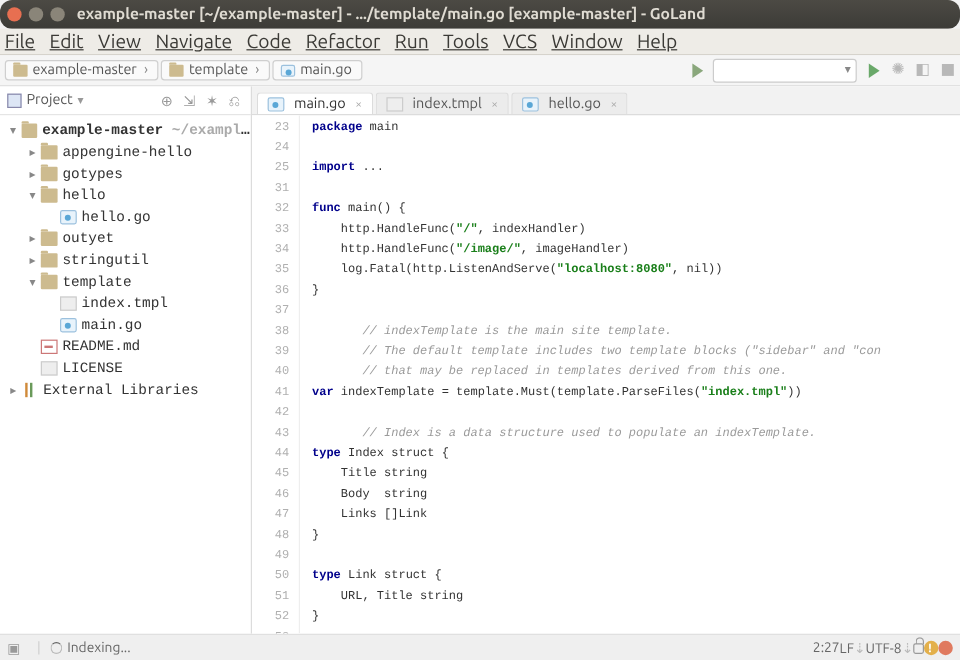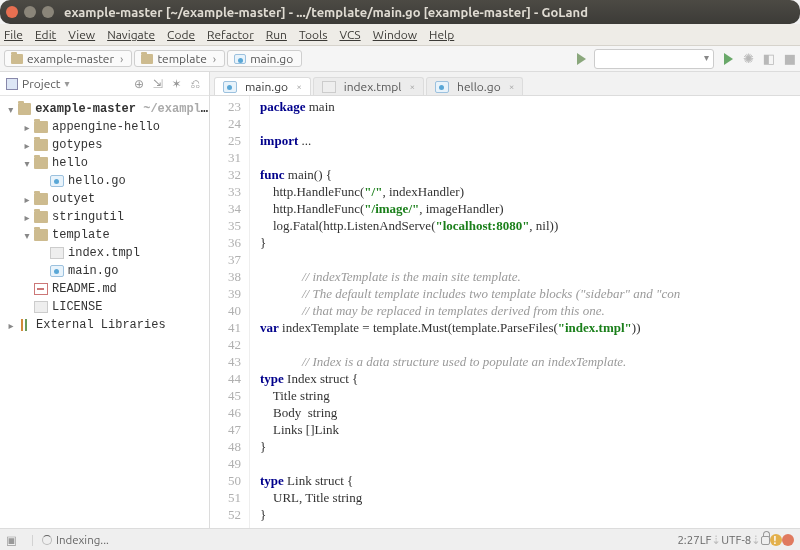--- a/index.html
+++ b/index.html
@@ -4,21 +4,21 @@
 <style>
   * { box-sizing: border-box; margin: 0; padding: 0; }
   html, body { width: 800px; height: 550px; overflow: hidden; font-family: "Ubuntu", "DejaVu Sans", sans-serif; font-size: 12px; background: #f2f2f2; color: #333; }
   
   .titlebar { height: 24px; background: linear-gradient(#4c4a44,#3c3b37); color: #dfdbd2; display: flex; align-items: center; padding: 0 6px; font-size: 13px; border-radius: 10px; }
   .wbtn { width: 12px; height: 12px; border-radius: 50%; margin-right: 6px; display:inline-block; }
   .wbtn.close { background: #e76f51; }
   .wbtn.min, .wbtn.max { background: #8a8579; }
   .titlebar .title { margin-left: 4px; font-weight: bold; white-space: nowrap; overflow: hidden; text-overflow: ellipsis; flex:1;}
   
-  .menubar { height: 22px; background: #eeece7; display: flex; align-items: center; padding: 0 4px; border-bottom: 1px solid #d6d3cc; font-size: 12px; color:#3b3a36;}
+  .menubar { height: 22px; background: #eeece7; display: flex; align-items: center; padding: 0 4px; border-bottom: 1px solid #d6d3cc; font-size: 16px; color:#3b3a36;}
   .menubar span { margin-right: 12px; cursor: default; }
   .menubar u { text-decoration: underline; }
   
   .navrow { height: 26px; background: #f5f5f5; border-bottom: 1px solid #dcdcdc; display:flex; align-items:center; padding: 0 4px; }
   .crumb { border: 1px solid #cfcfcf; background:#fafafa; border-radius:3px; padding:1px 8px 1px 6px; margin-right:2px; display:flex; align-items:center; font-size:12px; color:#555; position:relative;}
   .crumb .ficon { width:12px; height:10px; margin-right:4px; }
   .crumb.arrowed::after { content:"›"; margin-left:6px; color:#888; }
   .navrow .spacer { flex:1; }
   .runbox { display:flex; align-items:center; gap:4px; }
   .run-arrow { width:0;height:0; border-left:9px solid #8aa77c; border-top:6px solid transparent; border-bottom:6px solid transparent; margin: 0 4px;}
@@ -52,21 +52,21 @@
   .node .lbl { overflow:hidden; text-overflow:ellipsis;font-family:Liberation Mono, monospace;}
   .node.bold .lbl{ font-weight:bold;}
   .node .dim{ color:#aaa;}
   .d1{padding-left:6px;} .d2{padding-left:22px;} .d3{padding-left:38px;}
   
   .editor { flex:1; display:flex; flex-direction:column; background:#fff;}
   .tabs { height:24px; background:#f2f2f2; border-bottom:1px solid #dcdcdc; display:flex; align-items:flex-end; padding-left:4px;}
   .tab { border:1px solid #dcdcdc; border-bottom:none; background:#ececec; padding:2px 8px; margin-right:2px; font-size:12px; display:flex; align-items:center; gap:4px; border-radius:3px 3px 0 0; color:#555;}
   .tab.active{ background:#fff; color:#333;}
   .tab .x{ color:#aaa; font-size:10px; margin-left:4px;}
-  .code { flex:1; display:flex; overflow:hidden; font-family: Liberation Serif, serif; font-size:13px; line-height:17px;}
+  .code { flex:1; display:flex; overflow:hidden; font-family: Liberation Mono, monospace; font-size:10px; line-height:17px;}
   .gutter { width:40px; text-align:right; color:#b0b0b0; padding:2px 8px 2px 0; background:#fff; border-right:1px solid #eee; user-select:none;}
   .gutter div{height:17px;}
   .src { padding:2px 0 2px 10px; white-space:pre; color:#333; position:relative; flex:1; overflow:hidden;}
   .src div{height:17px;}
   .kw{ color:#00008b; font-weight:bold;}
   .fn{ color:#333;}
   .str{ color:#1a7f1a; font-weight:bold;}
   .cm{ color:#9a9a9a; font-style:italic;margin-left:42px;}
   
   .status { height:22px; background:#efefef; border-top:1px solid #dcdcdc; display:flex; align-items:center; font-size:11.5px; color:#666; padding:0 6px;}

